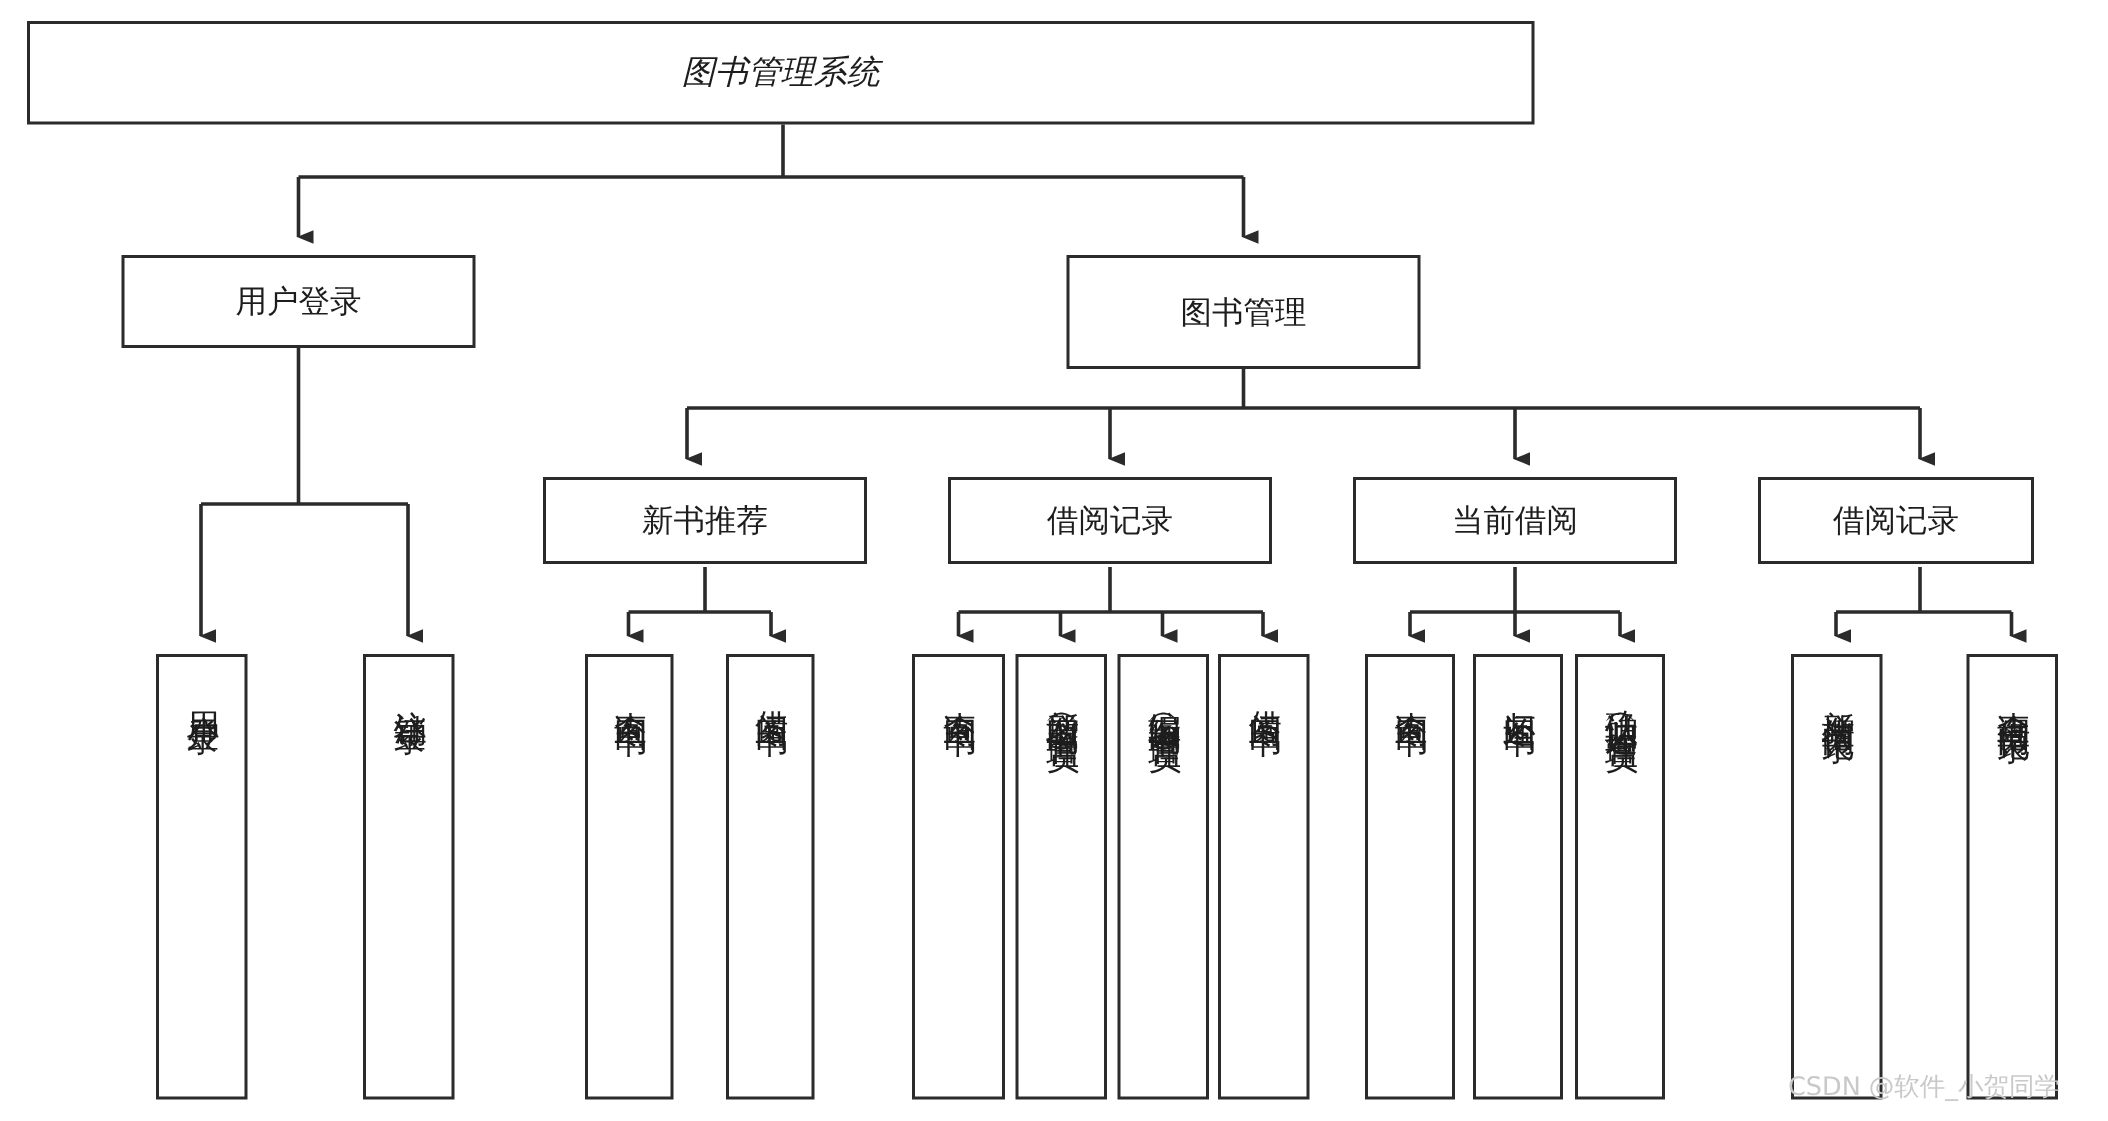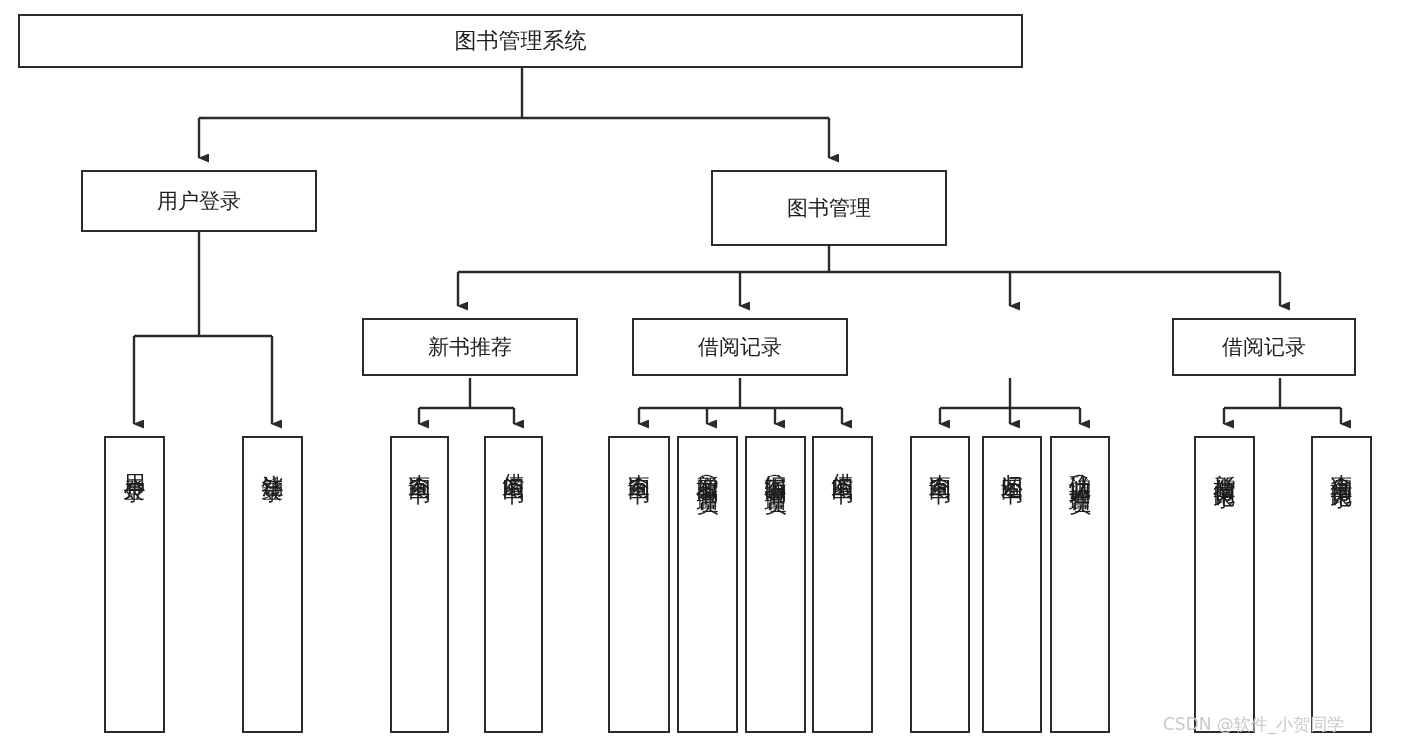--- a/index.html
+++ b/index.html
@@ -55,21 +55,21 @@
   }
   .node.vert .label {
     writing-mode: vertical-rl;
     text-orientation: upright;
     font-size: 22px;
     letter-spacing: 3px;
     line-height: 1;
   }
   #watermark {
     position: absolute;
-    left: 1163px;
+    left: 1192px;
     top: 713px;
     font-size: 17px;
     color: #c9c9c9;
     white-space: nowrap;
     z-index: 3;
     font-family: "DejaVu Sans", "Liberation Sans", sans-serif;
   }
 </style>
 </head>
 <body>
@@ -119,37 +119,40 @@
       <path d="M1010,408 L1010,424" marker-end="url(#arrow)"></path>
       <path d="M1080,408 L1080,424" marker-end="url(#arrow)"></path>
 
       <path d="M1280,378 L1280,408"></path>
       <path d="M1224,408 L1341,408"></path>
       <path d="M1224,408 L1224,424" marker-end="url(#arrow)"></path>
       <path d="M1341,408 L1341,424" marker-end="url(#arrow)"></path>
     </g>
   </svg>
 
-  <div class="node root horiz" style="left:18px; top:14px; width:1005px; height:54px;">
+  <div class="node root horiz" style="left:18px; top:14px; width:1005px; height:69px;font-style:italic;">
     <span class="label">图书管理系统</span>
   </div>
 
   <div class="node horiz" style="left:81px; top:170px; width:236px; height:62px;">
     <span class="label">用户登录</span>
   </div>
   <div class="node horiz" style="left:711px; top:170px; width:236px; height:76px;">
     <span class="label">图书管理</span>
   </div>
 
   <div class="node horiz" style="left:362px; top:318px; width:216px; height:58px;">
     <span class="label">新书推荐</span>
   </div>
   <div class="node horiz" style="left:632px; top:318px; width:216px; height:58px;">
     <span class="label">借阅记录</span>
   </div>
+  <div class="node horiz" style="left:902px; top:318px; width:216px; height:58px;">
+    <span class="label">当前借阅</span>
+  </div>
   <div class="node horiz" style="left:1172px; top:318px; width:184px; height:58px;">
     <span class="label">借阅记录</span>
   </div>
 
   <div class="node vert" style="left:104px; top:436px; width:61px; height:297px;">
     <span class="label">用户登录</span>
   </div>
   <div class="node vert" style="left:242px; top:436px; width:61px; height:297px;">
     <span class="label">注销登录</span>
   </div>

